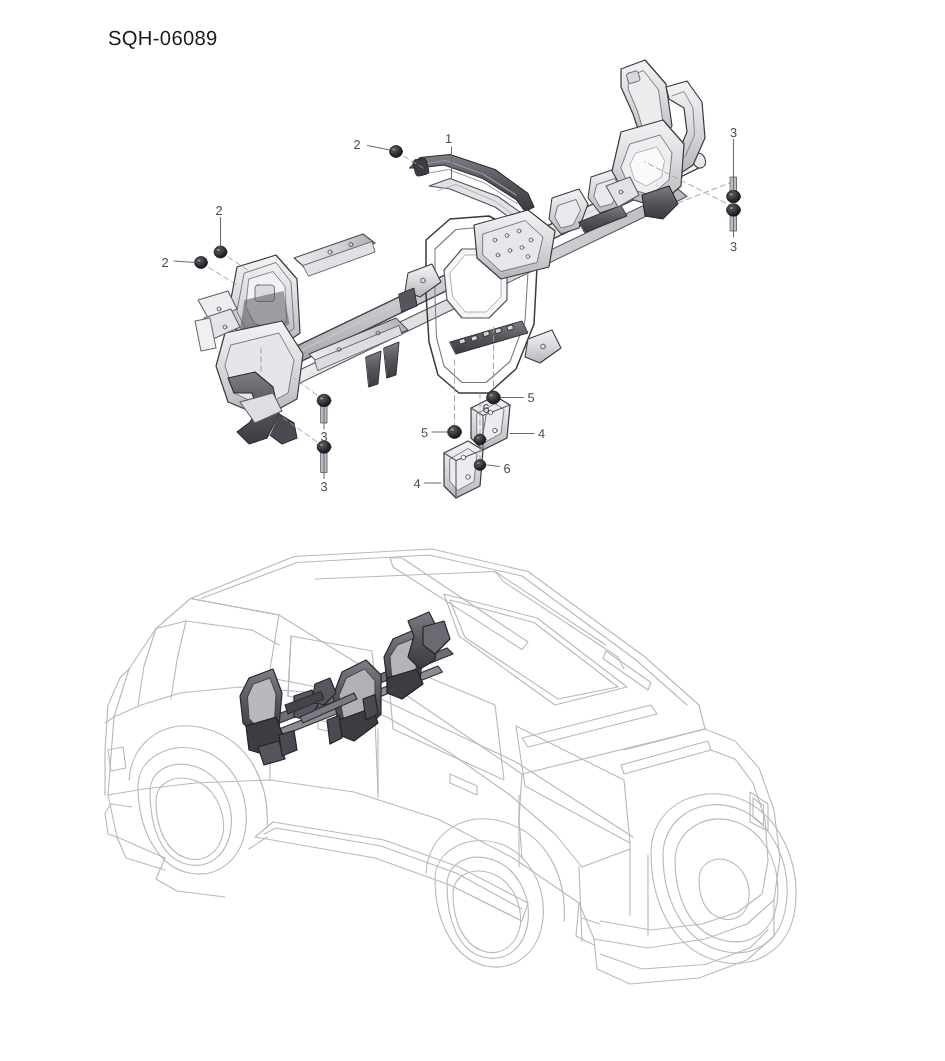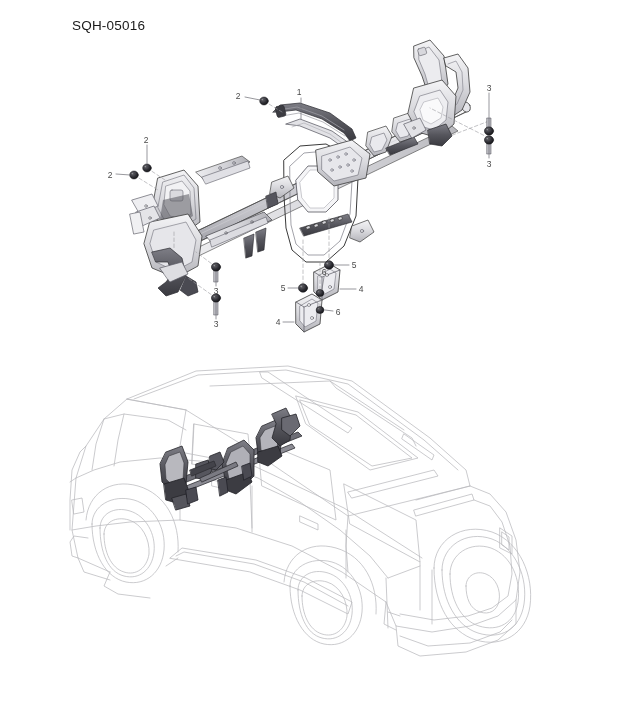--- a/index.html
+++ b/index.html
@@ -43,21 +43,21 @@
     font-family: "Liberation Sans", sans-serif;
     font-size: 8.5px;
     fill: #4a4a4a;
   }
 </style>
 </head>
 <body>
 
 <div id="page">
 
-  <div id="sheet-title">SQH-05016</div>
+  <div id="sheet-title">SQH-06089</div>
 
   <svg class="svg-layer" viewBox="0 0 630 707" width="630" height="707" xmlns="http://www.w3.org/2000/svg">
     <defs>
       <linearGradient id="metalV" x1="0" y1="0" x2="0" y2="1">
         <stop offset="0%" stop-color="#f4f4f6"></stop>
         <stop offset="45%" stop-color="#dcdce0"></stop>
         <stop offset="100%" stop-color="#b4b4ba"></stop>
       </linearGradient>
       <linearGradient id="metalH" x1="0" y1="0" x2="1" y2="0">
         <stop offset="0%" stop-color="#ededf0"></stop>

